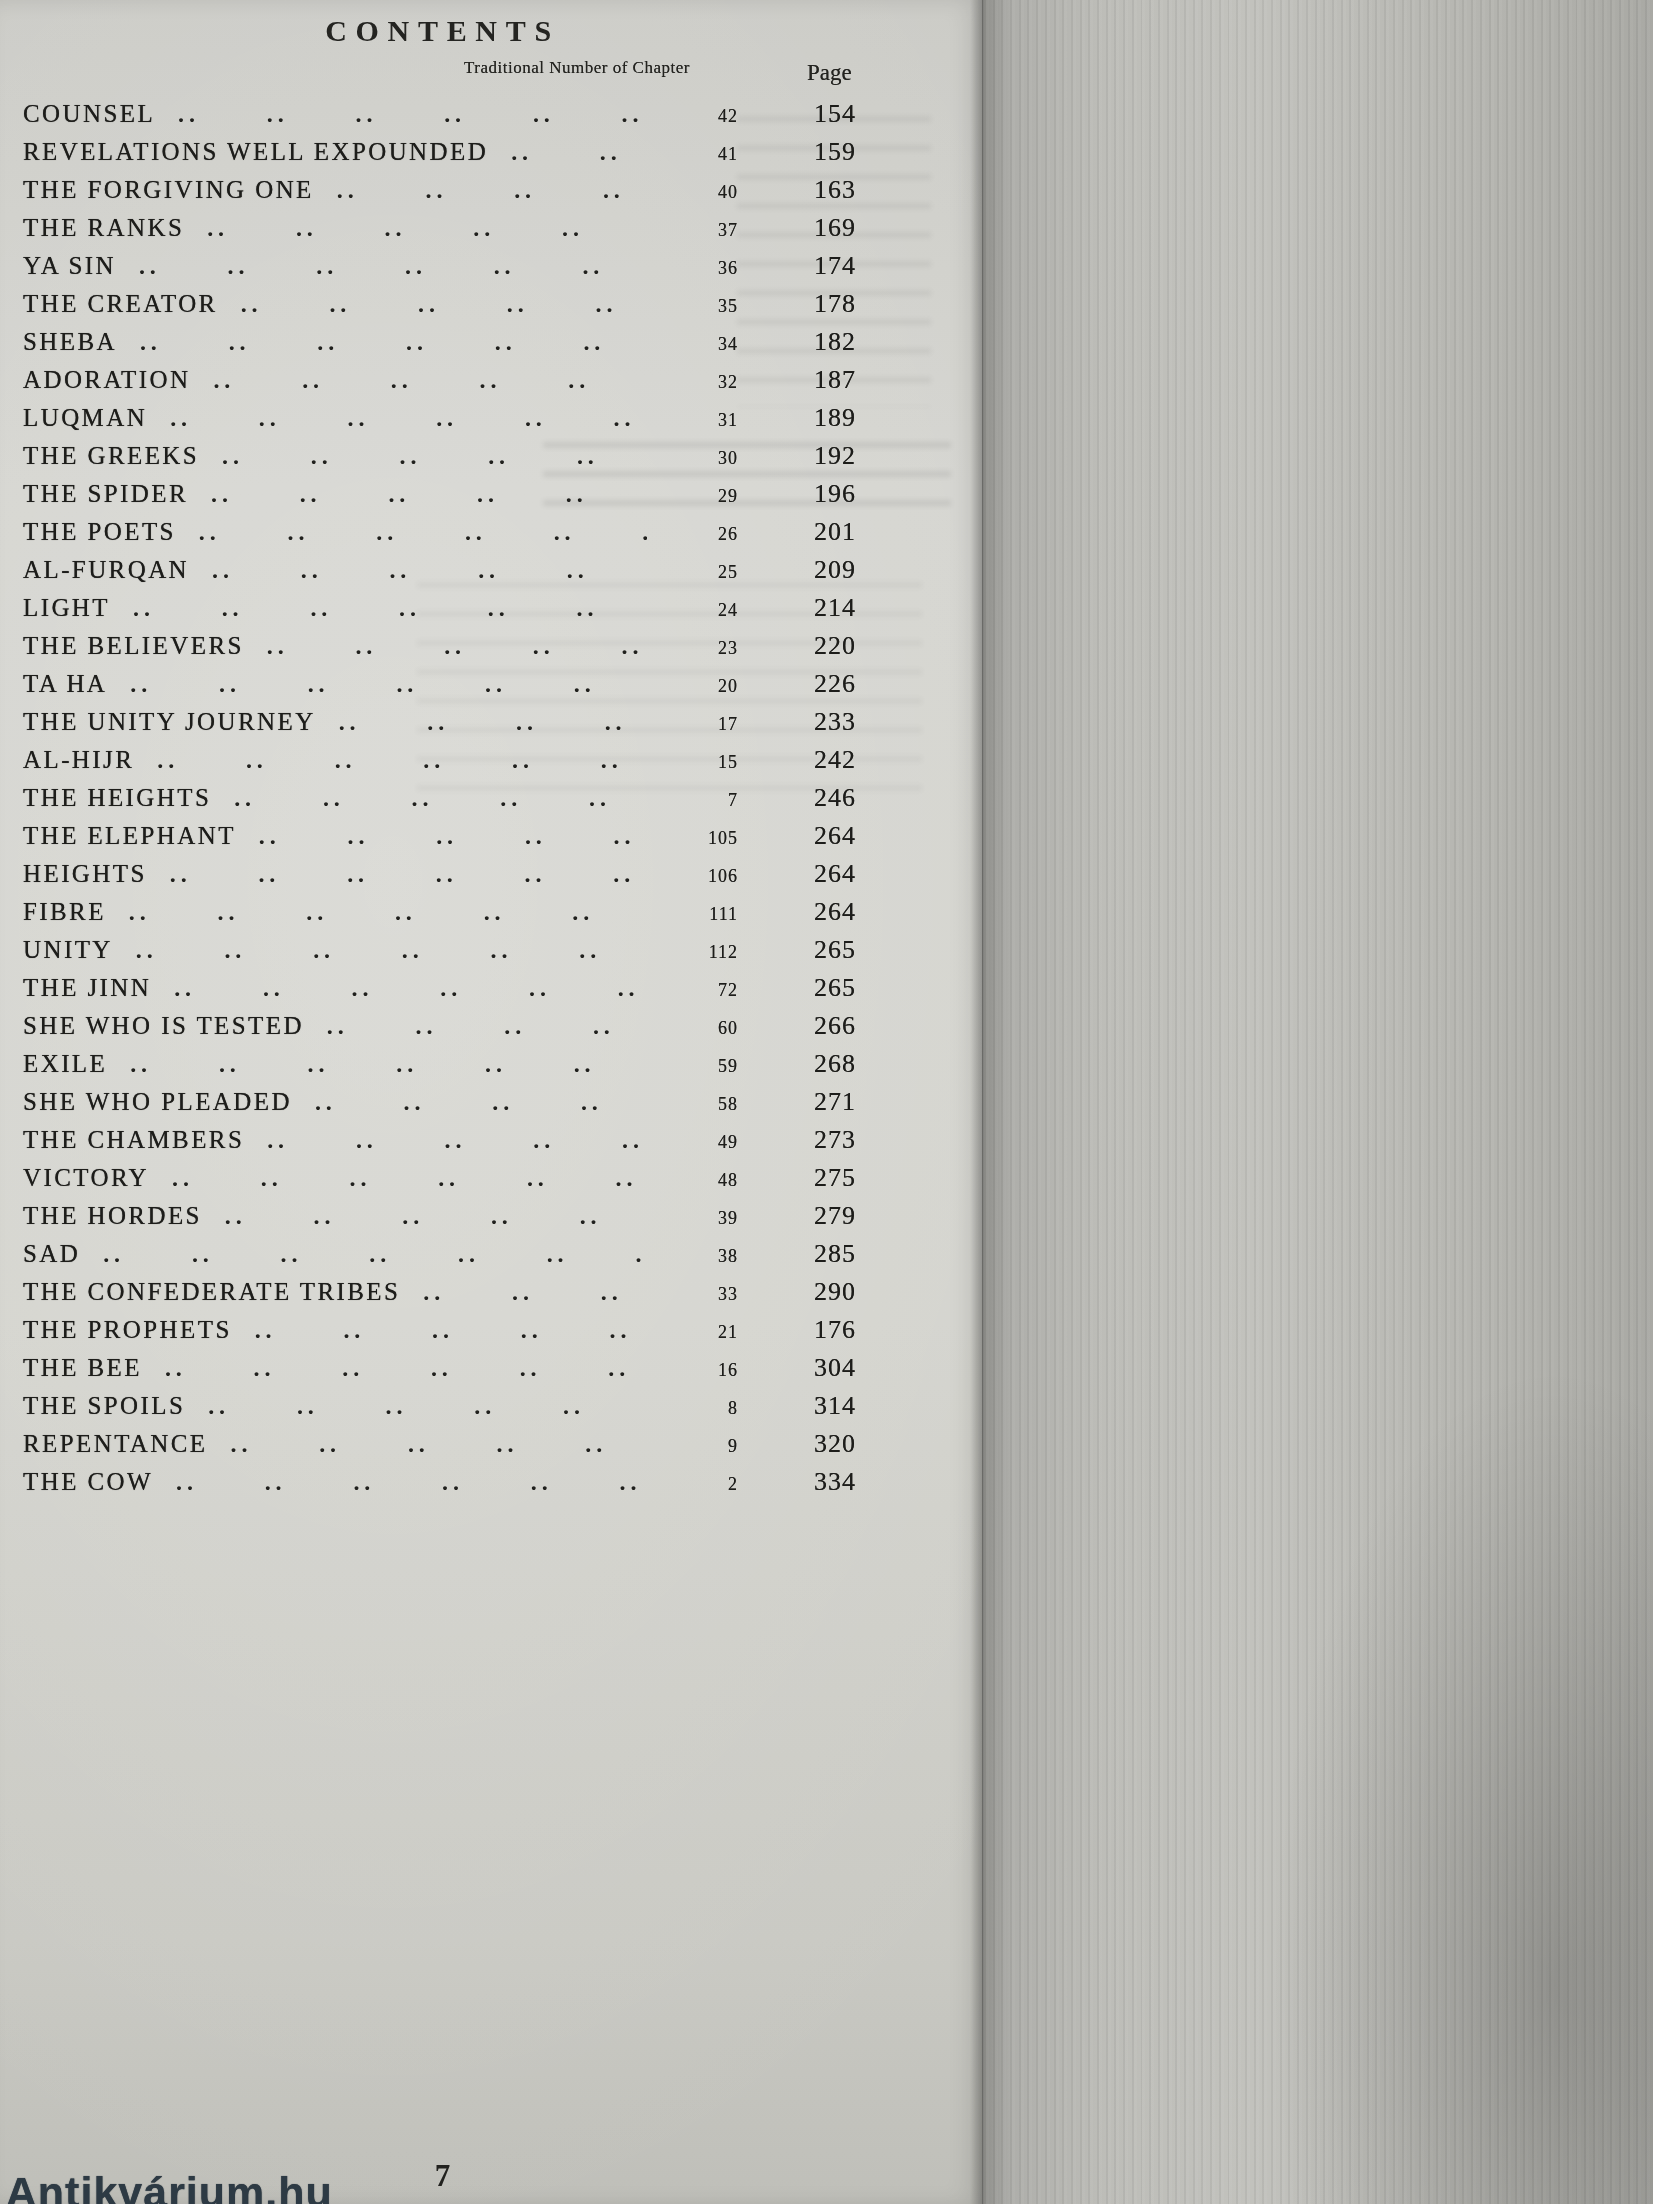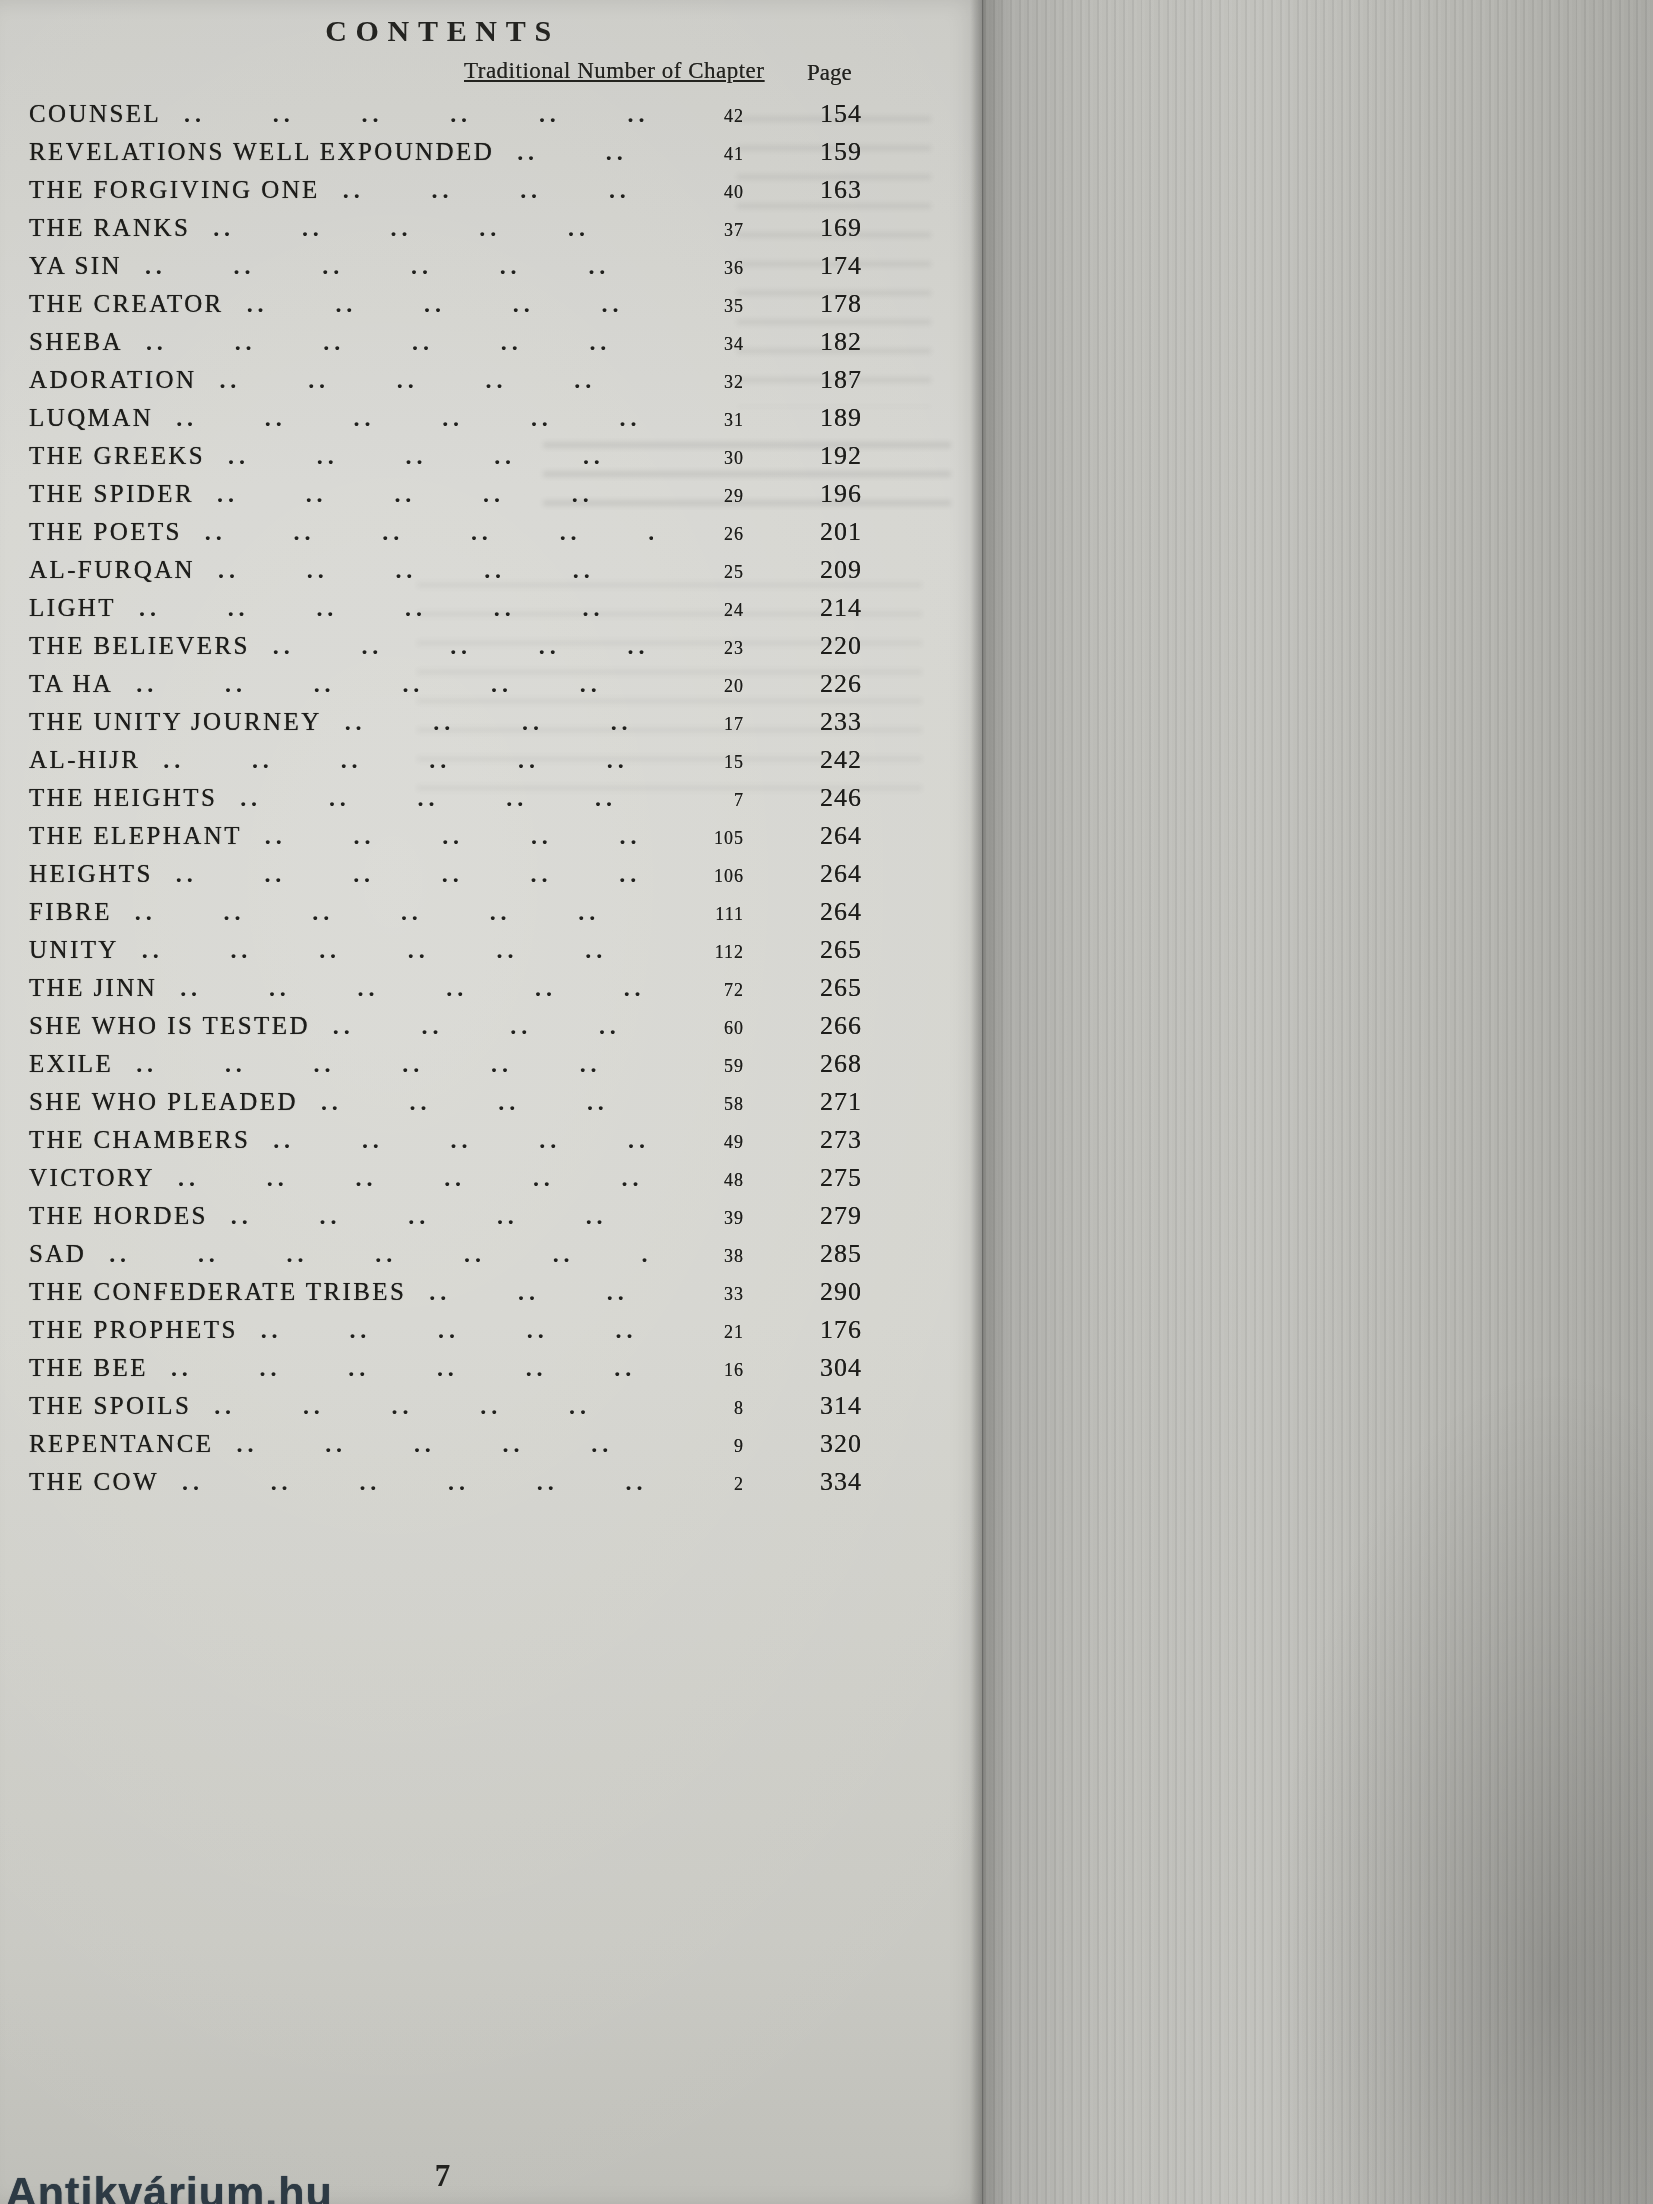--- a/index.html
+++ b/index.html
@@ -38,32 +38,31 @@
   .ghost.g3{left:417px;top:582px;width:505px;height:213px;opacity:0.05;}
 
   .title{
     position:absolute;left:0;top:13.6px;width:885px;
     text-align:center;
     font-size:30px;font-weight:bold;letter-spacing:8.7px;
     color:#242421;
   }
   .colhead-chapter{
     position:absolute;left:464px;top:58px;
-    font-size:23px;color:#23231f;letter-spacing:0.5px;
+    font-size:17px;color:#23231f;letter-spacing:0.5px;
     text-shadow:0 0 0.5px rgba(0,0,0,0.6);
-    text-decoration:underline;
   }
   .colhead-page{
     position:absolute;left:807px;top:60px;
     font-size:23px;color:#23231f;
     text-shadow:0 0 0.5px rgba(0,0,0,0.6);
   }
 
   .toc{
-    position:absolute;left:29px;top:99px;width:833px;
+    position:absolute;left:23px;top:99px;width:833px;
   }
   .row{
     display:flex;align-items:baseline;height:38px;white-space:nowrap;
   }
   .name{
     font-size:25px;color:#1d1d1a;letter-spacing:2.4px;
     text-shadow:0 0 0.7px rgba(0,0,0,0.75);
     flex:0 0 auto;
   }
   .dots{

